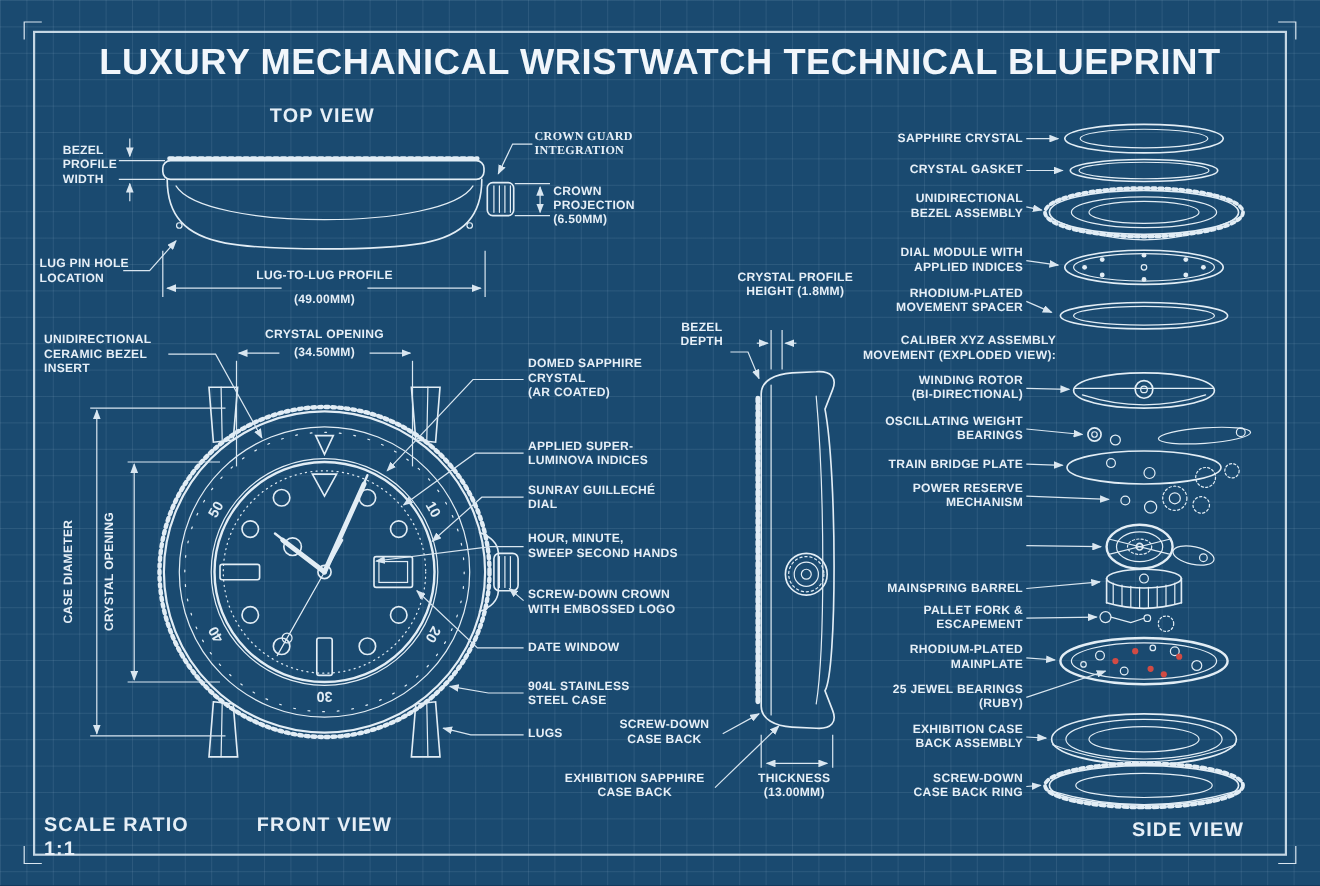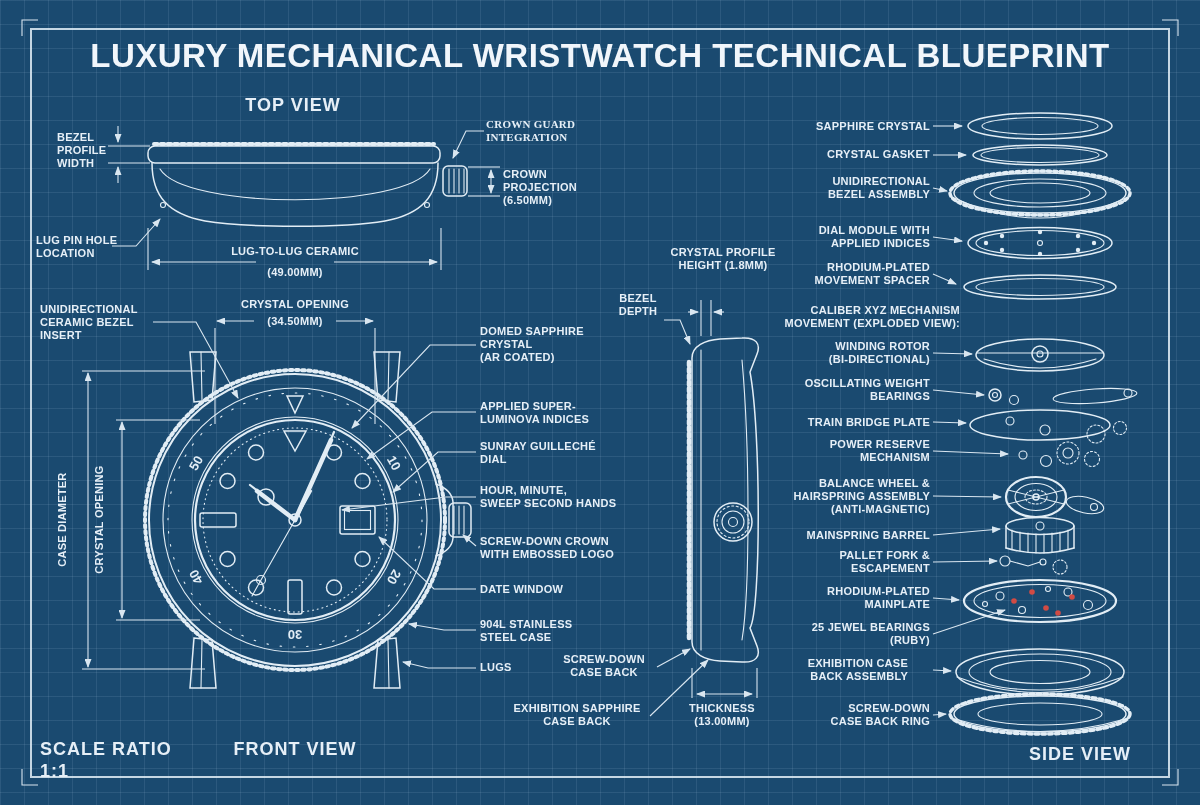--- a/index.html
+++ b/index.html
@@ -328,21 +328,21 @@
   <div class="lbl" style="left:57px;top:131px;width:72px;">BEZEL
 PROFILE
 WIDTH</div>
   <div class="lbl" style="left:486px;top:118px;width:120px;font-family:Liberation Serif, serif;">CROWN GUARD
 INTEGRATION</div>
   <div class="lbl" style="left:503px;top:168px;width:100px;">CROWN
 PROJECTION
 (6.50MM)</div>
   <div class="lbl" style="left:36px;top:234px;width:105px;">LUG PIN HOLE
 LOCATION</div>
-  <div class="lbl c" style="left:195px;top:245px;width:200px;">LUG-TO-LUG CERAMIC</div>
+  <div class="lbl c" style="left:195px;top:245px;width:200px;">LUG-TO-LUG PROFILE</div>
   <div class="lbl c" style="left:195px;top:266px;width:200px;">(49.00MM)</div>
 
   <div class="lbl" style="left:40px;top:303px;width:120px;">UNIDIRECTIONAL
 CERAMIC BEZEL
 INSERT</div>
   <div class="lbl c" style="left:205px;top:298px;width:180px;">CRYSTAL OPENING</div>
   <div class="lbl c" style="left:205px;top:315px;width:180px;">(34.50MM)</div>
   <div class="lbl c v" style="left:-17px;top:513px;width:160px;">CASE DIAMETER</div>
   <div class="lbl c v" style="left:20px;top:513px;width:160px;">CRYSTAL OPENING</div>
   <div class="lbl" style="left:480px;top:325px;width:135px;">DOMED SAPPHIRE
@@ -375,38 +375,35 @@
 (13.00MM)</div>
 
   <div class="lbl r" style="left:760px;top:120px;width:170px;">SAPPHIRE CRYSTAL</div>
   <div class="lbl r" style="left:760px;top:148px;width:170px;">CRYSTAL GASKET</div>
   <div class="lbl r" style="left:760px;top:175px;width:170px;">UNIDIRECTIONAL
 BEZEL ASSEMBLY</div>
   <div class="lbl r" style="left:760px;top:224px;width:170px;">DIAL MODULE WITH
 APPLIED INDICES</div>
   <div class="lbl r" style="left:760px;top:261px;width:170px;">RHODIUM-PLATED
 MOVEMENT SPACER</div>
-  <div class="lbl r" style="left:755px;top:304px;width:205px;">CALIBER XYZ MECHANISM
+  <div class="lbl r" style="left:755px;top:304px;width:205px;">CALIBER XYZ ASSEMBLY
 MOVEMENT (EXPLODED VIEW):</div>
   <div class="lbl r" style="left:760px;top:340px;width:170px;">WINDING ROTOR
 (BI-DIRECTIONAL)</div>
   <div class="lbl r" style="left:760px;top:377px;width:170px;">OSCILLATING WEIGHT
 BEARINGS</div>
   <div class="lbl r" style="left:760px;top:416px;width:170px;">TRAIN BRIDGE PLATE</div>
   <div class="lbl r" style="left:760px;top:438px;width:170px;">POWER RESERVE
 MECHANISM</div>
-  <div class="lbl r" style="left:760px;top:477px;width:170px;">BALANCE WHEEL &amp;
-HAIRSPRING ASSEMBLY
-(ANTI-MAGNETIC)</div>
   <div class="lbl r" style="left:760px;top:529px;width:170px;">MAINSPRING BARREL</div>
   <div class="lbl r" style="left:760px;top:549px;width:170px;">PALLET FORK &amp;
 ESCAPEMENT</div>
   <div class="lbl r" style="left:760px;top:585px;width:170px;">RHODIUM-PLATED
 MAINPLATE</div>
   <div class="lbl r" style="left:760px;top:621px;width:170px;">25 JEWEL BEARINGS
 (RUBY)</div>
-  <div class="lbl r" style="left:738px;top:657px;width:170px;">EXHIBITION CASE
+  <div class="lbl r" style="left:760px;top:657px;width:170px;">EXHIBITION CASE
 BACK ASSEMBLY</div>
   <div class="lbl r" style="left:760px;top:702px;width:170px;">SCREW-DOWN
 CASE BACK RING</div>
   <div class="lbl c sec" style="left:1005px;top:744px;width:150px;">SIDE VIEW</div>
 
 </div>
 
 </body></html>

